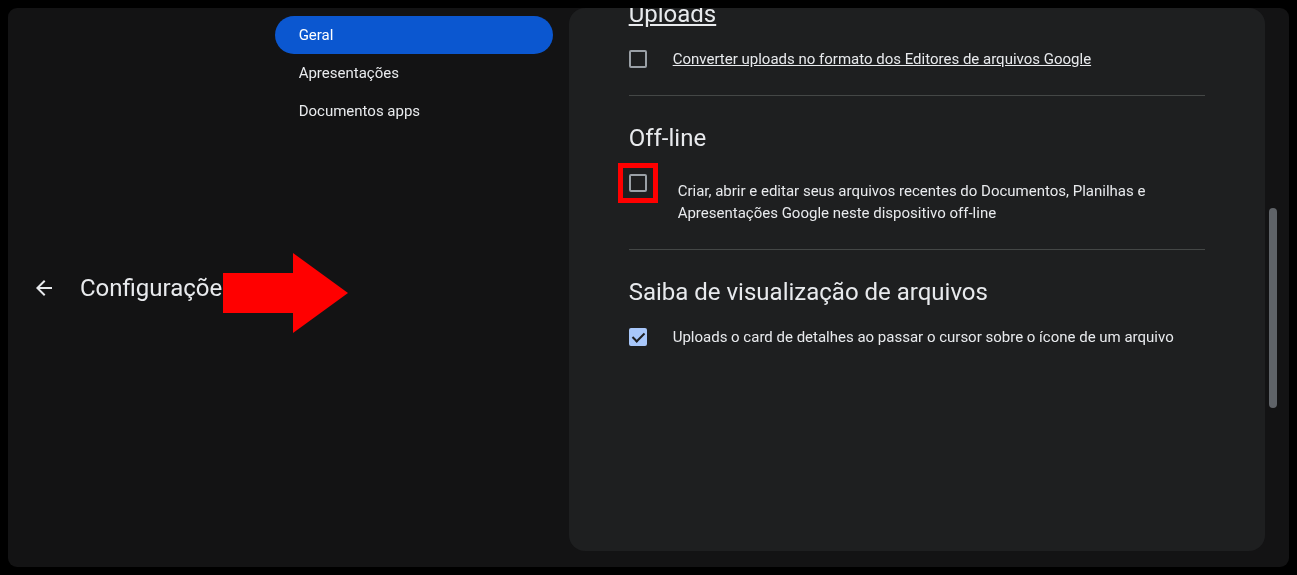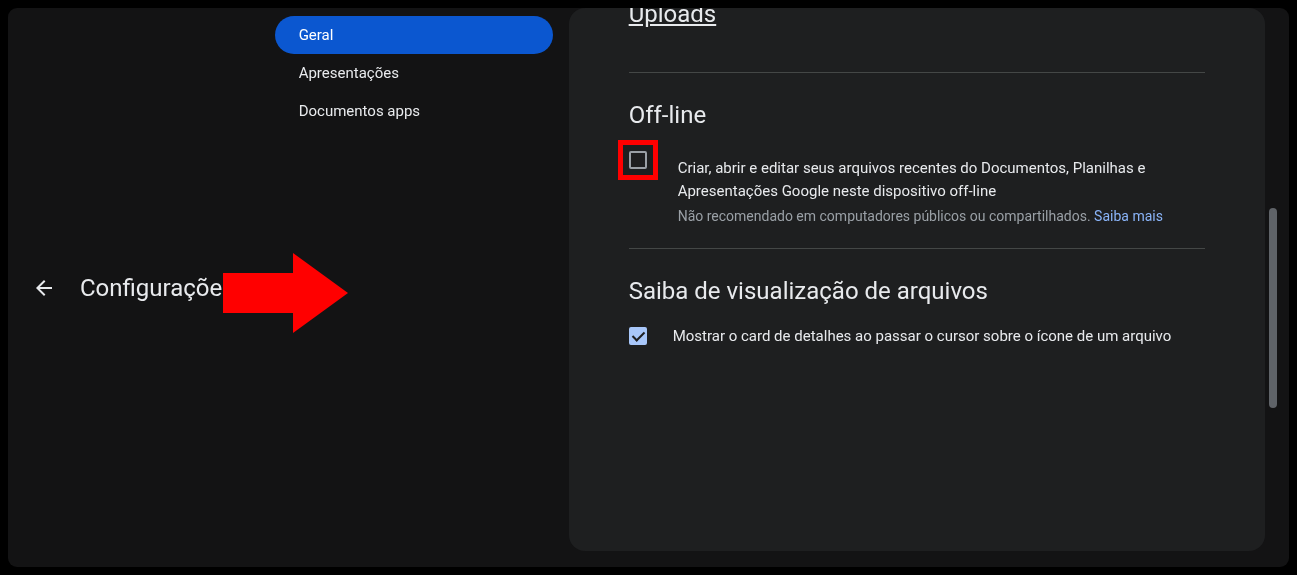--- a/index.html
+++ b/index.html
@@ -213,43 +213,46 @@
   <div class="body">
     <div class="sidebar">
       <div class="sidebar-item active">Geral</div>
       <div class="sidebar-item">Apresentações</div>
       <div class="sidebar-item">Documentos apps</div>
     </div>
 
     <div class="main">
       <div class="section" style="padding-top:0;text-decoration:underline;">
         <div class="section-title cut">Uploads</div>
+        <div class="checkbox-row">
+          <div class="checkbox"></div>
+          <div class="checkbox-text">
+            <div class="checkbox-label">Converter uploads no formato dos Editores de arquivos Google</div>
+          </div>
+        </div>
       </div>
 
       <div class="section">
         <div class="section-title">Off-line</div>
         <div class="checkbox-row">
           <div class="checkbox-highlight">
             <div class="checkbox"></div>
           </div>
           <div class="checkbox-text" style="margin-left:-6px;margin-top:8px;">
             <div class="checkbox-label">Criar, abrir e editar seus arquivos recentes do Documentos, Planilhas e Apresentações Google neste dispositivo off-line</div>
-            <div class="checkbox-sub">
-              <span>Não recomendado em computadores públicos ou compartilhados. </span><span class="link">Saiba mais</span>
-            </div>
           </div>
         </div>
       </div>
 
       <div class="section">
         <div class="section-title">Saiba de visualização de arquivos</div>
         <div class="checkbox-row">
           <div class="checkbox checked"></div>
           <div class="checkbox-text">
-            <div class="checkbox-label">Mostrar o card de detalhes ao passar o cursor sobre o ícone de um arquivo</div>
+            <div class="checkbox-label">Uploads o card de detalhes ao passar o cursor sobre o ícone de um arquivo</div>
           </div>
         </div>
       </div>
 
     </div>
   </div>
 
   <svg class="arrow" width="130" height="90" viewBox="0 0 130 90">
     <path d="M 0 25 L 70 25 L 70 5 L 125 45 L 70 85 L 70 65 L 0 65 Z" fill="#ff0000"></path>
   </svg>

